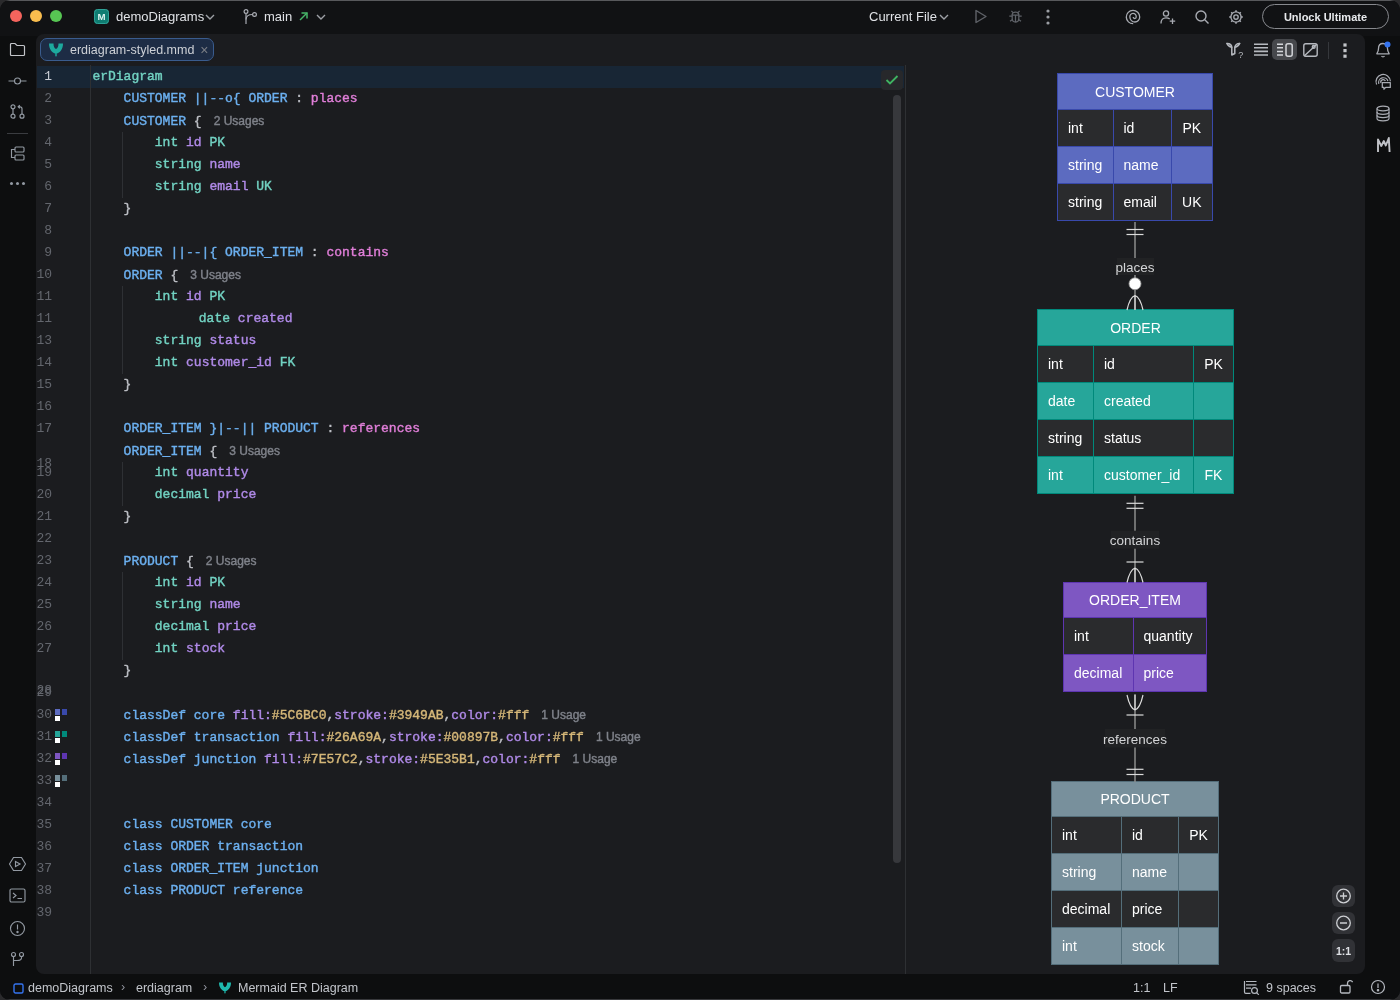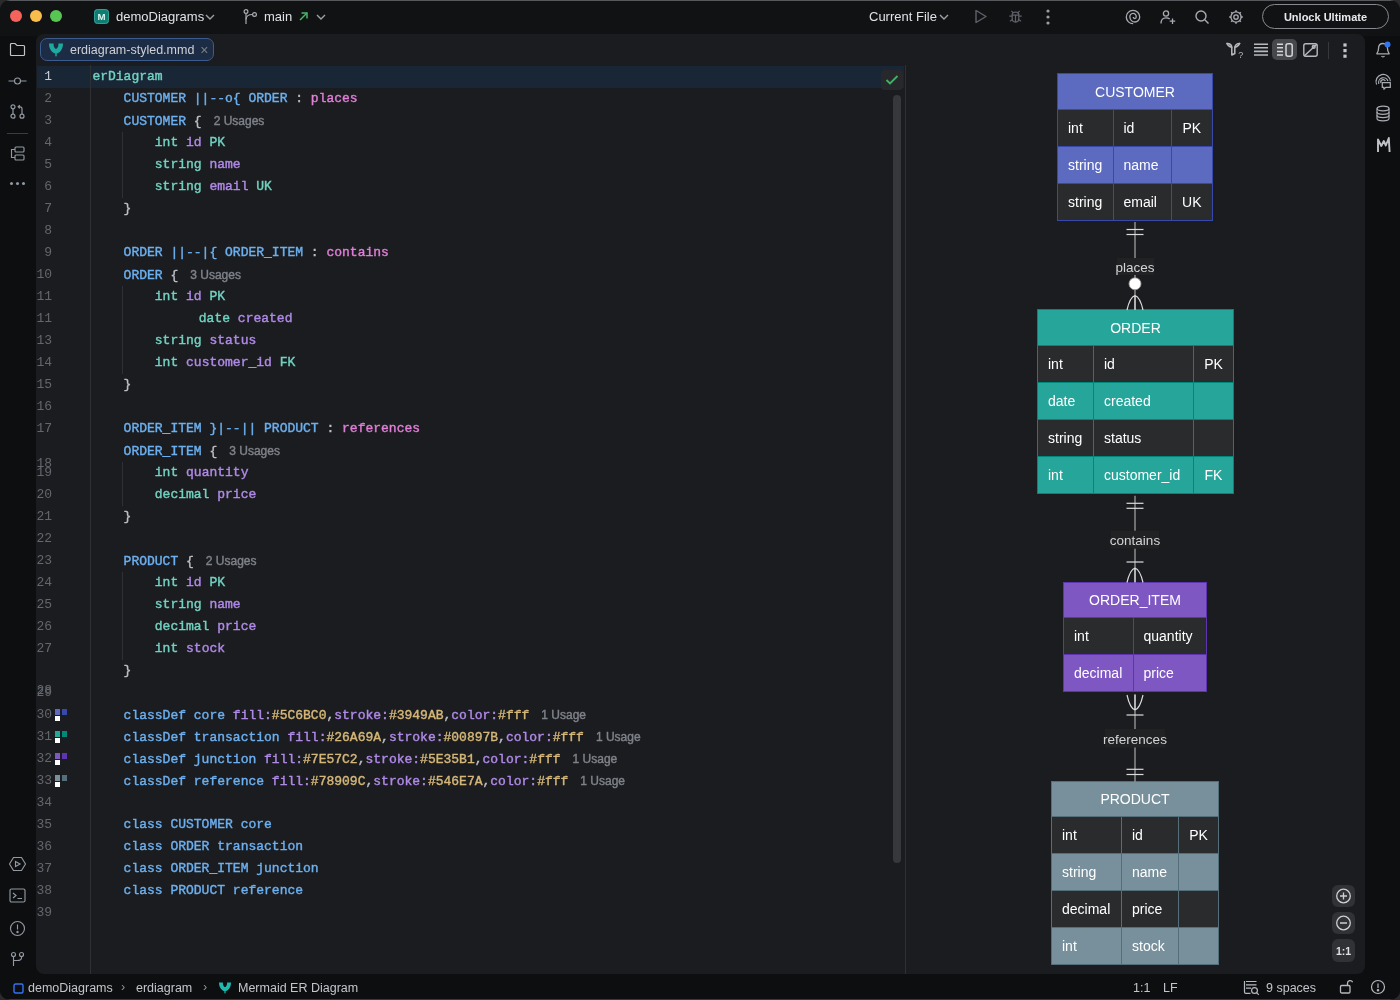--- a/index.html
+++ b/index.html
@@ -344,21 +344,20 @@
 <div class="cl" style="top:661px;"><span class="w">    </span><span class="k">classDef transaction </span><span class="f">fill:</span><span class="hx">#26A69A</span><span class="w">,</span><span class="f">stroke:</span><span class="hx">#00897B</span><span class="w">,</span><span class="f">color:</span><span class="hx">#fff</span><span class="hint">1 Usage</span></div>
 <div class="ln" style="top:683px;">32</div>
 <div class="abs" style="left:18.5px;top:688px;width:5.5px;height:5.5px;background:#7E57C2;"></div>
 <div class="abs" style="left:25.5px;top:688px;width:5.5px;height:5.5px;background:#5E35B1;"></div>
 <div class="abs" style="left:18.5px;top:694.5px;width:5.5px;height:5.5px;background:#fff;"></div>
 <div class="cl" style="top:683px;"><span class="w">    </span><span class="k">classDef junction </span><span class="f">fill:</span><span class="hx">#7E57C2</span><span class="w">,</span><span class="f">stroke:</span><span class="hx">#5E35B1</span><span class="w">,</span><span class="f">color:</span><span class="hx">#fff</span><span class="hint">1 Usage</span></div>
 <div class="ln" style="top:705px;">33</div>
 <div class="abs" style="left:18.5px;top:710px;width:5.5px;height:5.5px;background:#78909C;"></div>
 <div class="abs" style="left:25.5px;top:710px;width:5.5px;height:5.5px;background:#546E7A;"></div>
 <div class="abs" style="left:18.5px;top:716.5px;width:5.5px;height:5.5px;background:#fff;"></div>
-<div class="cl" style="top:705px;"><span class="w">    </span><span class="k">classDef reference </span><span class="f">fill:</span><span class="hx">#78909C</span><span class="w">,</span><span class="f">stroke:</span><span class="hx">#546E7A</span><span class="w">,</span><span class="f">color:</span><span class="hx">#fff</span><span class="hint">1 Usage</span></div>
 <div class="ln" style="top:727px;">34</div>
 <div class="ln" style="top:749px;">35</div>
 <div class="cl" style="top:749px;"><span class="w">    </span><span class="k">class CUSTOMER core</span></div>
 <div class="ln" style="top:771px;">36</div>
 <div class="cl" style="top:771px;"><span class="w">    </span><span class="k">class ORDER transaction</span></div>
 <div class="ln" style="top:793px;">37</div>
 <div class="cl" style="top:793px;"><span class="w">    </span><span class="k">class ORDER_ITEM junction</span></div>
 <div class="ln" style="top:815px;">38</div>
 <div class="cl" style="top:815px;"><span class="w">    </span><span class="k">class PRODUCT reference</span></div>
 <div class="ln" style="top:837px;">39</div>

